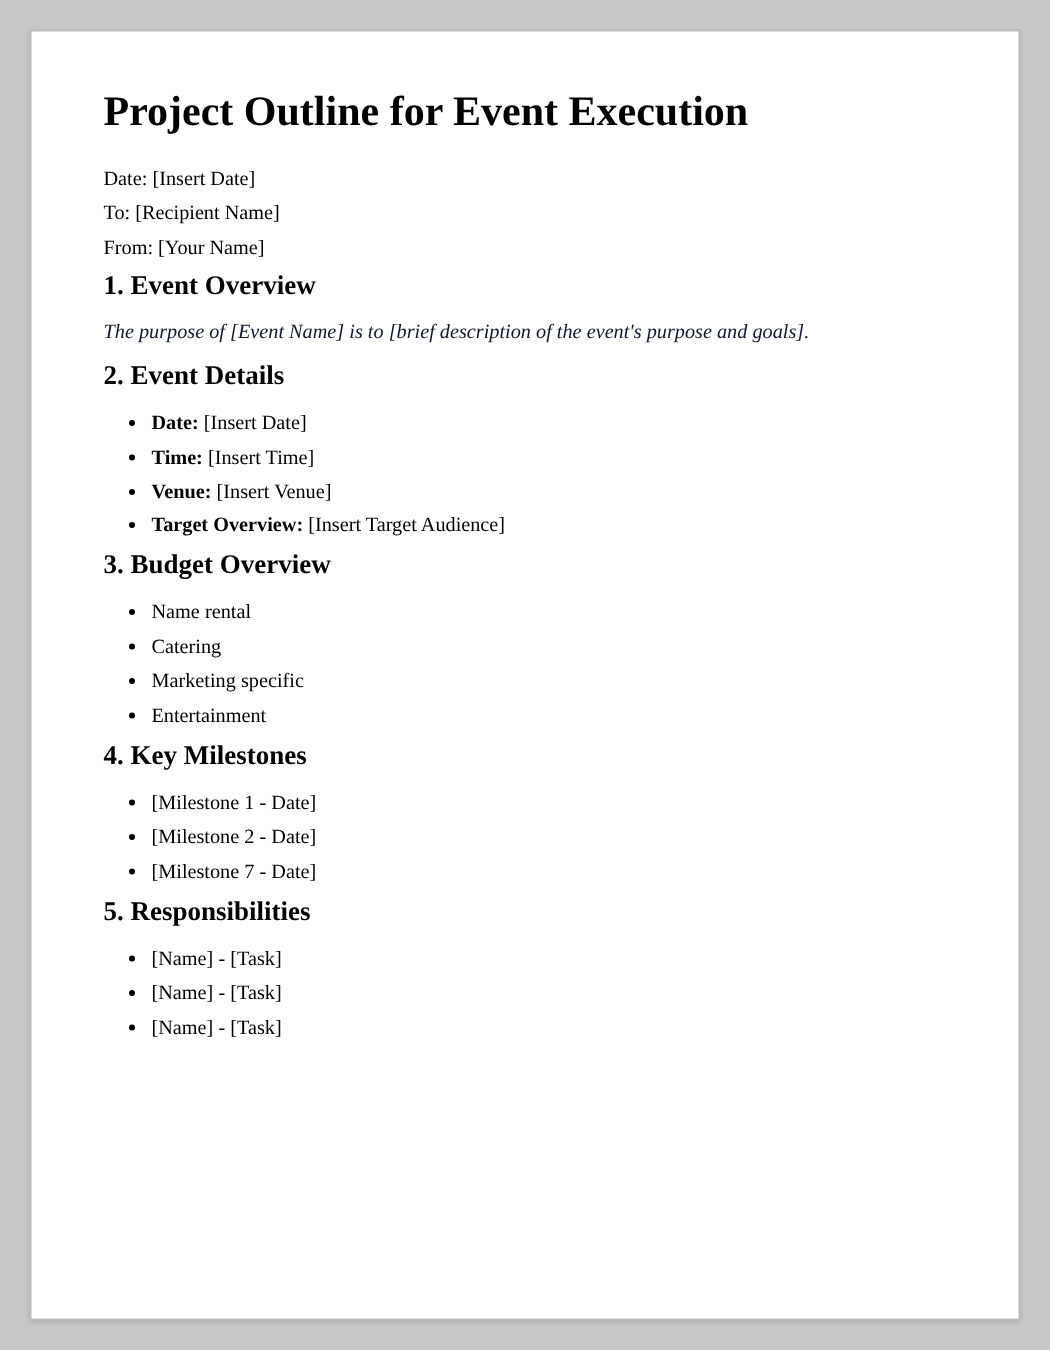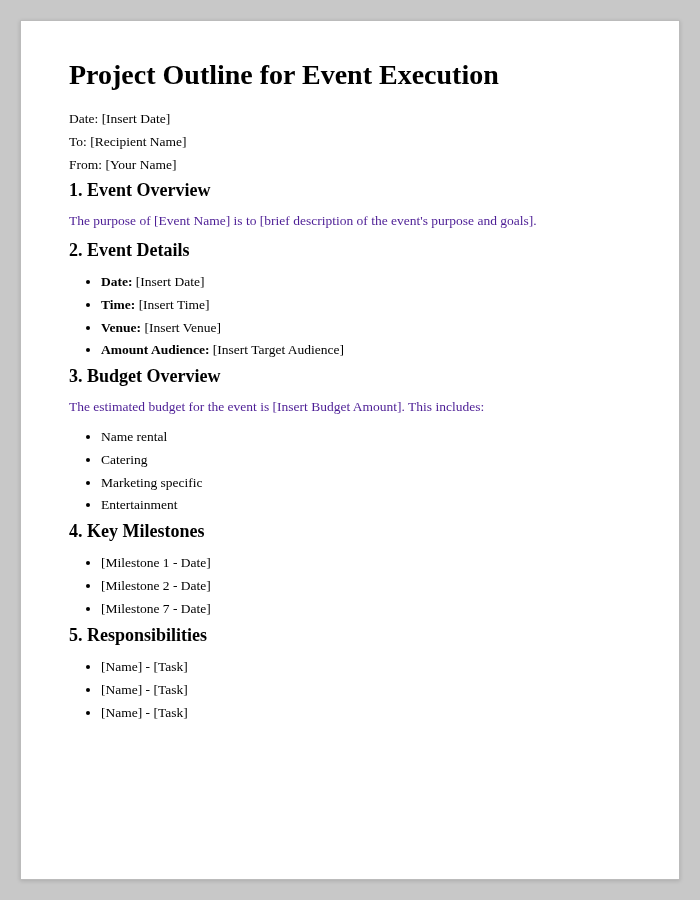--- a/index.html
+++ b/index.html
@@ -44,22 +44,23 @@
     .section-heading {
       font-size: 18px;
       font-weight: bold;
       margin-bottom: 10px;
       color: #000;
     }
 
     .body-text {
       font-size: 13.5px;
       line-height: 1.5;
-      color: #4c1d95;
+      color: #0f172a;
       margin-bottom: 8px;
+      font-style: italic;
     }
 
     .bullet-list {
       list-style: disc;
       margin-left: 32px;
       margin-top: 6px;
       margin-bottom: 4px;
     }
 
     .bullet-list li {
@@ -93,25 +94,24 @@
   </p>
 
   <h2 class="section-heading">1. Event Overview</h2>
   <p class="body-text">The purpose of [Event Name] is to [brief description of the event's purpose and goals].</p>
 
   <h2 class="section-heading">2. Event Details</h2>
   <ul class="bullet-list">
     <li><span class="bold-label">Date:</span> [Insert Date]</li>
     <li><span class="bold-label">Time:</span> [Insert Time]</li>
     <li><span class="bold-label">Venue:</span> [Insert Venue]</li>
-    <li><span class="bold-label">Amount Audience:</span> [Insert Target Audience]</li>
+    <li><span class="bold-label">Target Overview:</span> [Insert Target Audience]</li>
   </ul>
 
   <h2 class="section-heading">3. Budget Overview</h2>
-  <p class="body-text">The estimated budget for the event is [Insert Budget Amount]. This includes:</p>
   <ul class="bullet-list">
     <li>Name rental</li>
     <li>Catering</li>
     <li>Marketing specific</li>
     <li>Entertainment</li>
   </ul>
 
   <h2 class="section-heading">4. Key Milestones</h2>
   <ul class="bullet-list">
     <li>[Milestone 1 - Date]</li>

